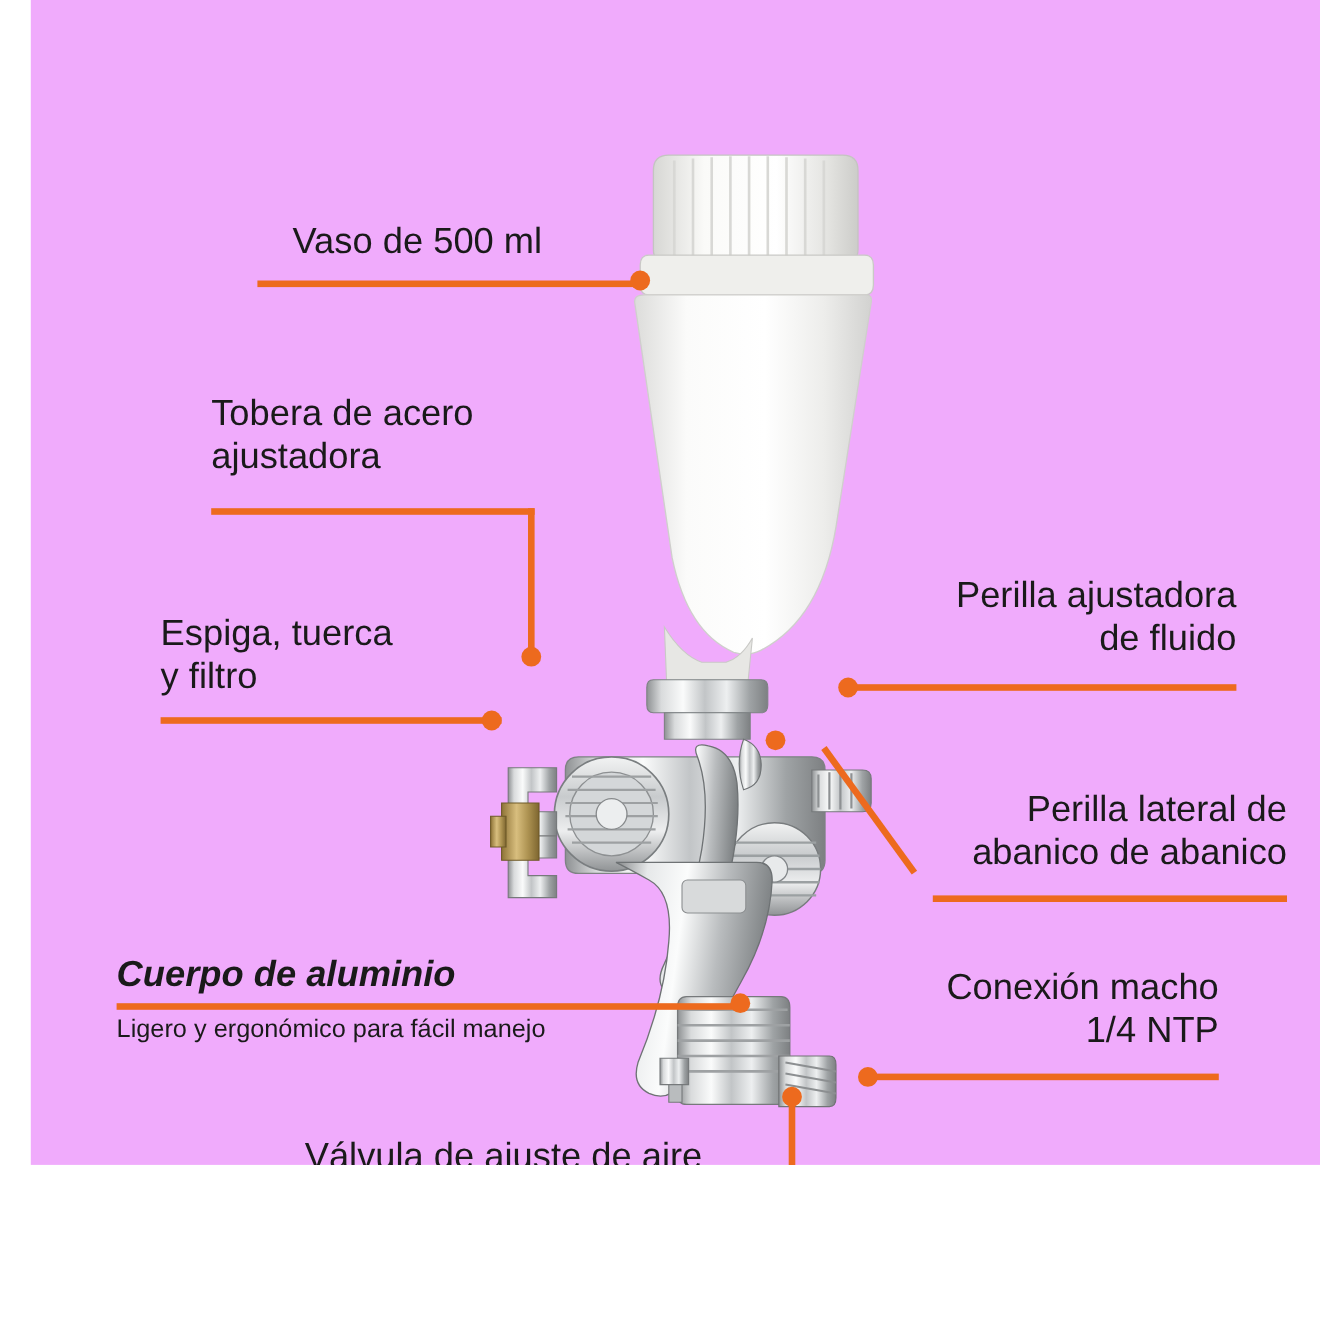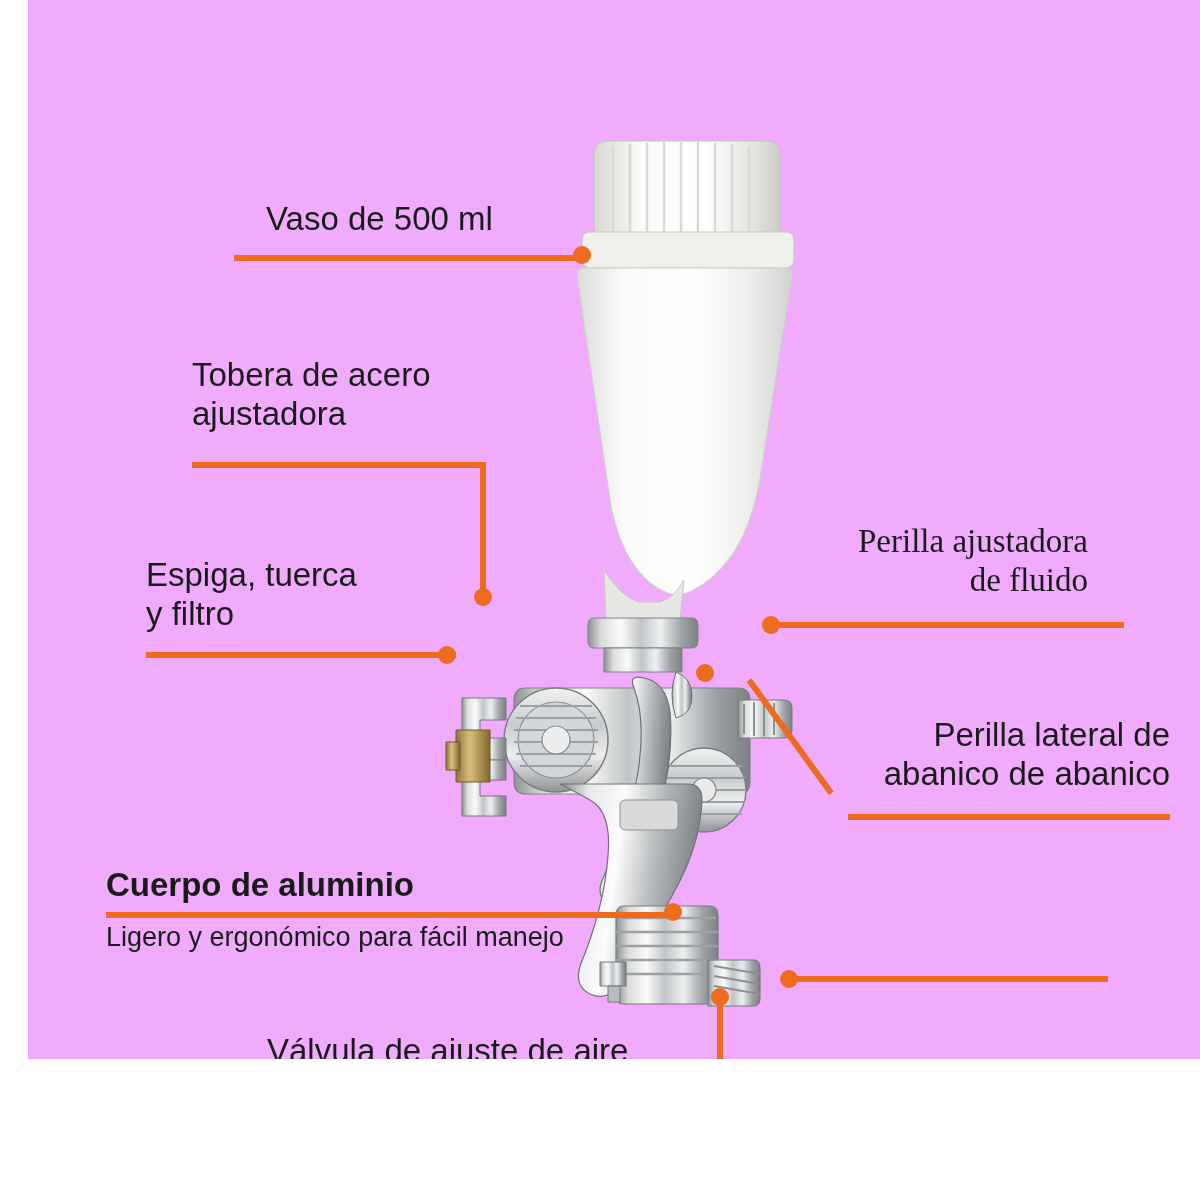--- a/index.html
+++ b/index.html
@@ -20,21 +20,21 @@
     position: absolute;
     color: #1a1a1a;
     font-size: 33px;
     line-height: 1.18;
     white-space: pre-line;
   }
   .callout-label.bold {
     font-weight: bold;
   }
   .callout-label.sub {
-    font-size: 27px;
+    font-size: 23px;
   }
   .align-left  { text-align: left; }
   .align-right { text-align: right; }
 
   .leader {
     position: absolute;
     background: #ED6A1E;
   }
   .leader-h { height: 6px; }
   .leader-v { width: 6px; }
@@ -204,37 +204,39 @@
 ajustadora</div>
   <div class="leader leader-h" style="left:164px; top:462px; width:294px;"></div>
   <div class="leader leader-v" style="left:452px; top:462px; height:135px;"></div>
   <div class="dot" style="left:446px; top:588px;"></div>
 
   <div class="callout-label align-left" style="left:118px; top:556px; width:320px;">Espiga, tuerca
 y filtro</div>
   <div class="leader leader-h" style="left:118px; top:652px; width:310px;"></div>
   <div class="dot" style="left:410px; top:646px;"></div>
 
-  <div class="callout-label align-right" style="left:724px; top:522px; width:336px;font-family:Liberation Serif, serif;">Perilla ajustadora
+  <div class="callout-label align-right" style="left:760px; top:522px; width:336px;">Perilla ajustadora
 de fluido</div>
   <div class="leader leader-h" style="left:742px; top:622px; width:354px;"></div>
   <div class="dot" style="left:734px; top:616px;"></div>
 
   <div class="callout-label align-right" style="left:806px; top:716px; width:336px;">Perilla lateral de
 abanico de abanico</div>
   <div class="leader leader-h" style="left:820px; top:814px; width:322px;"></div>
   <div class="leader" style="left:718px; top:680px; width:6px; height:140px; transform:rotate(-36deg); transform-origin:top center;"></div>
   <div class="dot" style="left:668px; top:664px;"></div>
 
-  <div class="callout-label align-left bold" style="left:78px; top:866px; width:560px;">Cuerpo de aluminio</div>
+  <div class="callout-label align-left bold" style="left:78px; top:866px; width:560px;font-style:italic;">Cuerpo de aluminio</div>
   <div class="leader leader-h" style="left:78px; top:912px; width:572px;"></div>
   <div class="dot" style="left:636px; top:903px;"></div>
   <div class="callout-label align-left sub" style="left:78px; top:922px; width:580px;">Ligero y ergonómico para fácil manejo</div>
 
+  <div class="callout-label align-right" style="left:780px; top:878px; width:300px;">Conexión macho
+1/4 NTP</div>
   <div class="leader leader-h" style="left:768px; top:976px; width:312px;"></div>
   <div class="dot" style="left:752px; top:970px;"></div>
 
-  <div class="callout-label align-left" style="left:239px; top:1032px; width:440px;">Válvula de ajuste de aire</div>
+  <div class="callout-label align-left" style="left:249px; top:1032px; width:440px;">Válvula de ajuste de aire</div>
   <div class="leader leader-h" style="left:243px; top:1082px; width:452px;"></div>
   <div class="leader leader-v" style="left:689px; top:996px; height:90px;"></div>
   <div class="dot" style="left:683px; top:988px;"></div>
 
 </div>
 
 </body></html>

